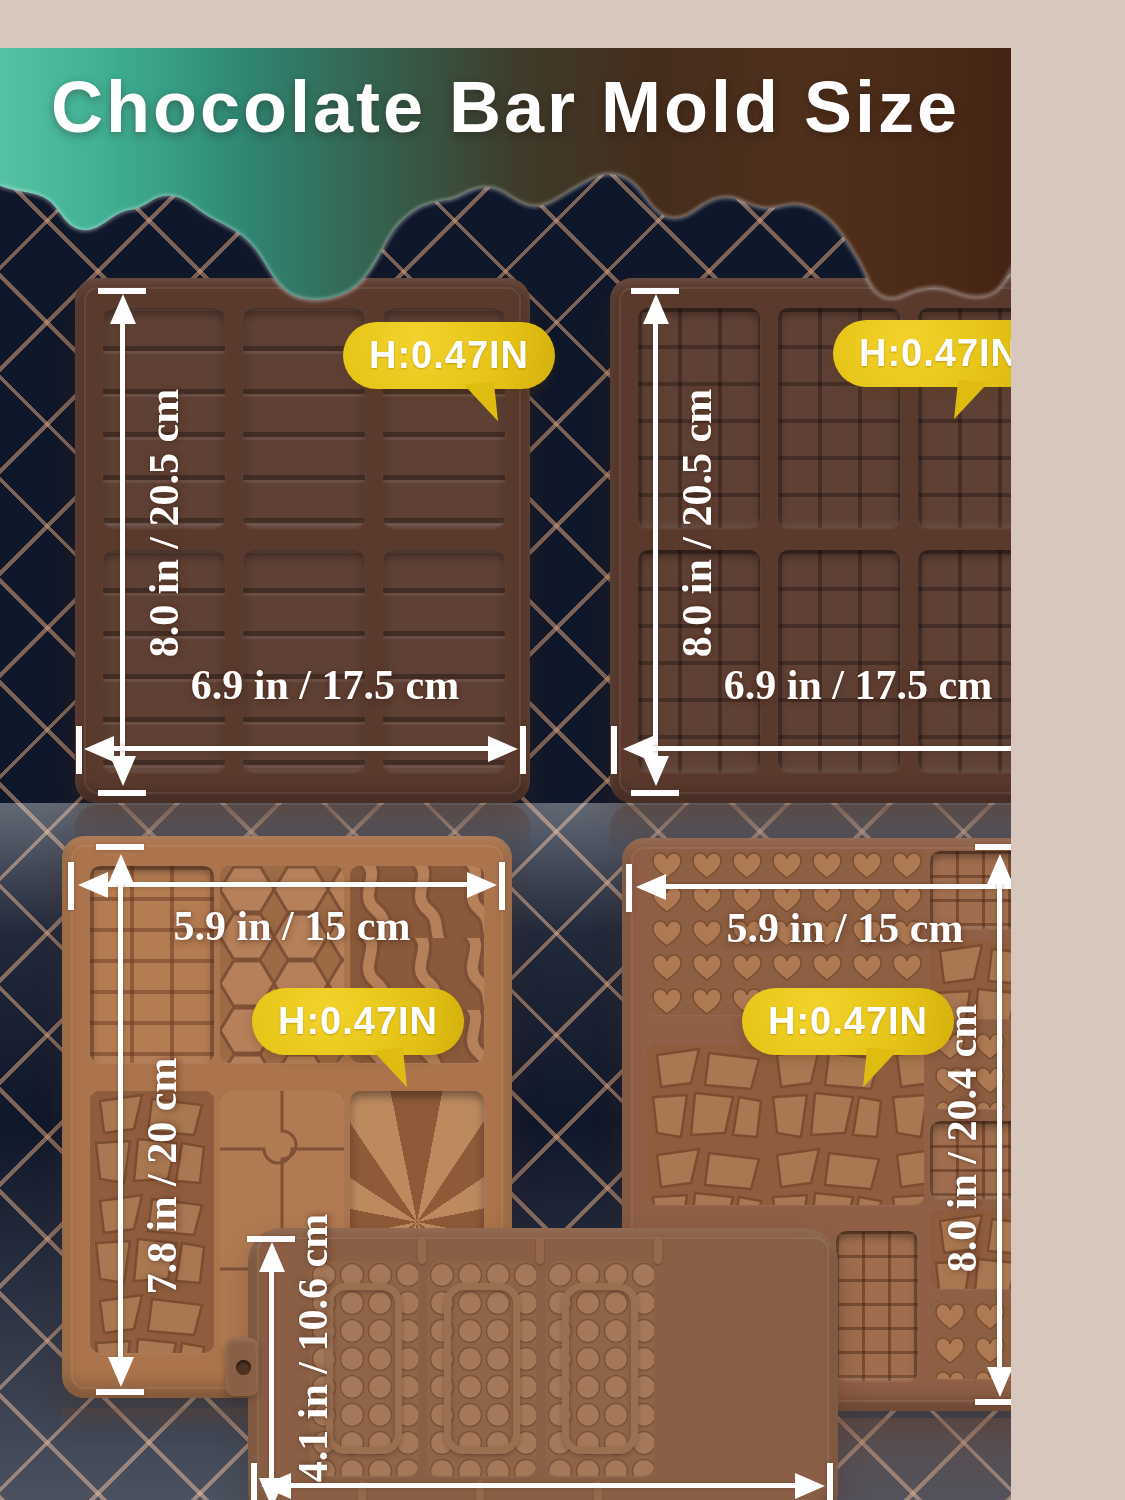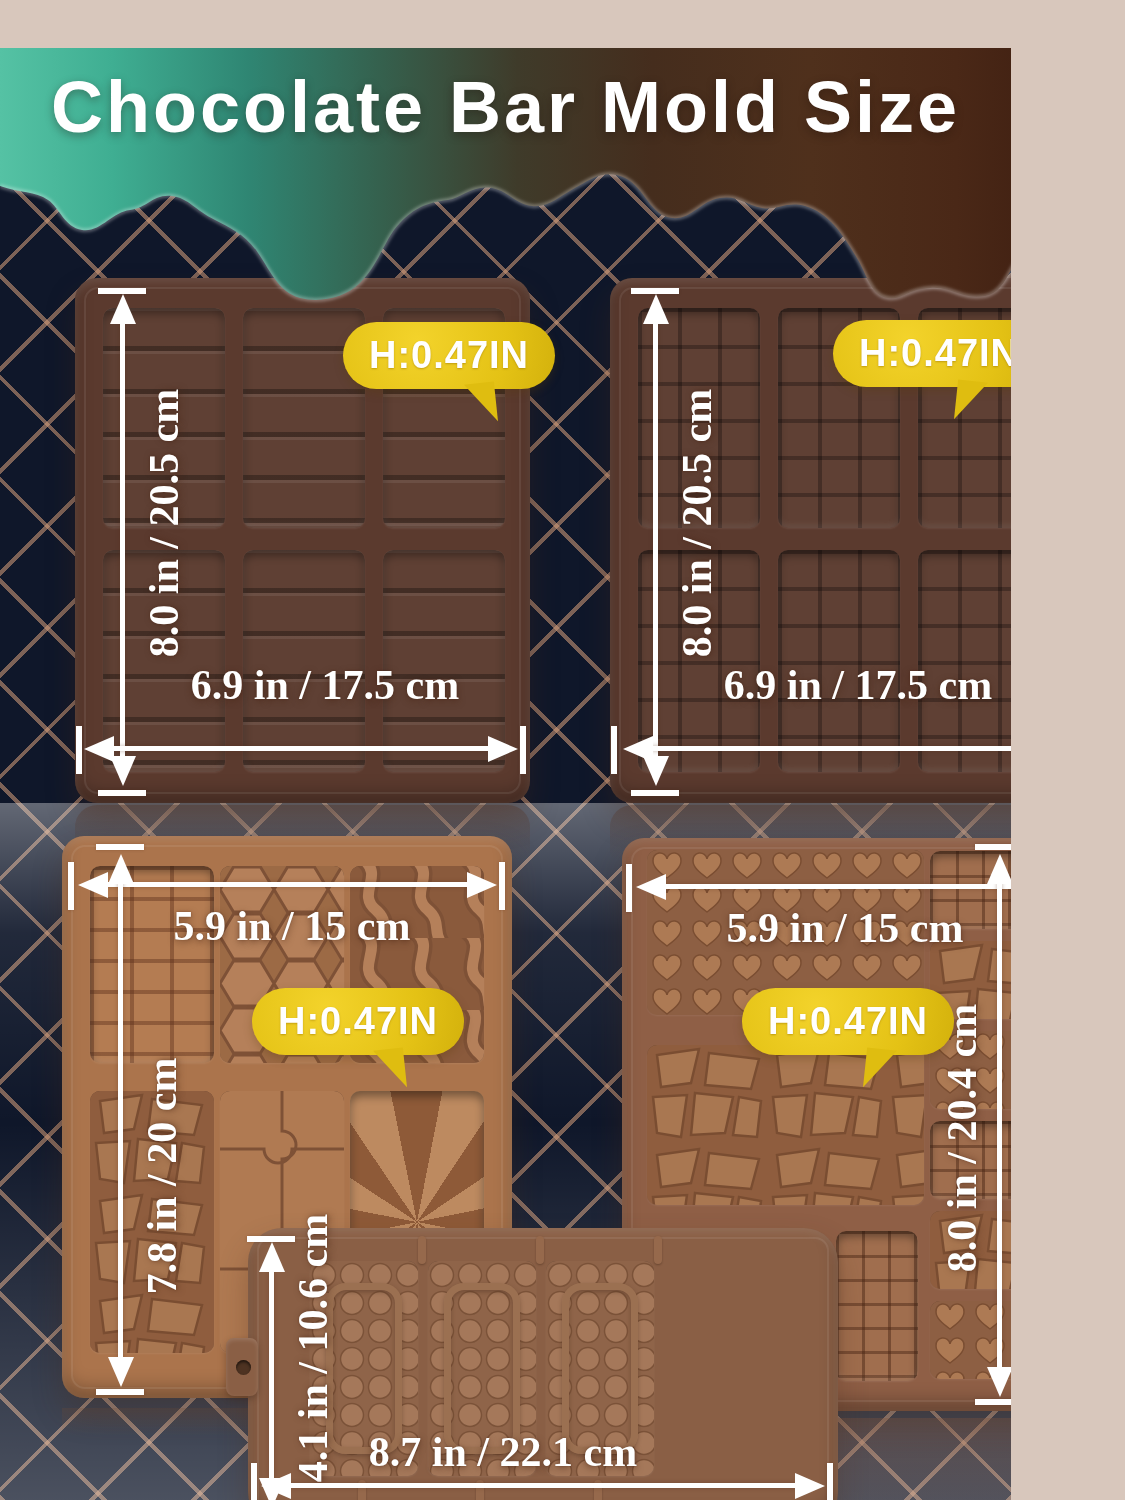--- a/index.html
+++ b/index.html
@@ -330,14 +330,13 @@
   <div class="dlabel rot" style="left:962px;top:1090px;">8.0 in / 20.4 cm</div>
   <div class="bubble tail-dl" style="left:742px;top:940px;"><span>H:0.47IN</span></div>
 
   <div class="vline" style="left:269px;top:1222px;height:210px;"></div>
   <div class="cap" style="left:247px;top:1188px;width:48px;height:6px;"></div>
   <div class="cap" style="left:247px;top:1462px;width:48px;height:6px;"></div>
   <div class="dlabel rot" style="left:313px;top:1300px;">4.1 in / 10.6 cm</div>
   <div class="hline" style="left:289px;top:1435px;width:508px;"></div>
   <div class="cap" style="left:251px;top:1415px;width:6px;height:48px;"></div>
   <div class="cap" style="left:827px;top:1415px;width:6px;height:48px;"></div>
-  <div class="dlabel" style="left:503px;top:1404px;">8.7 in / 22.1 cm</div>
 </div>
 
 </body></html>

